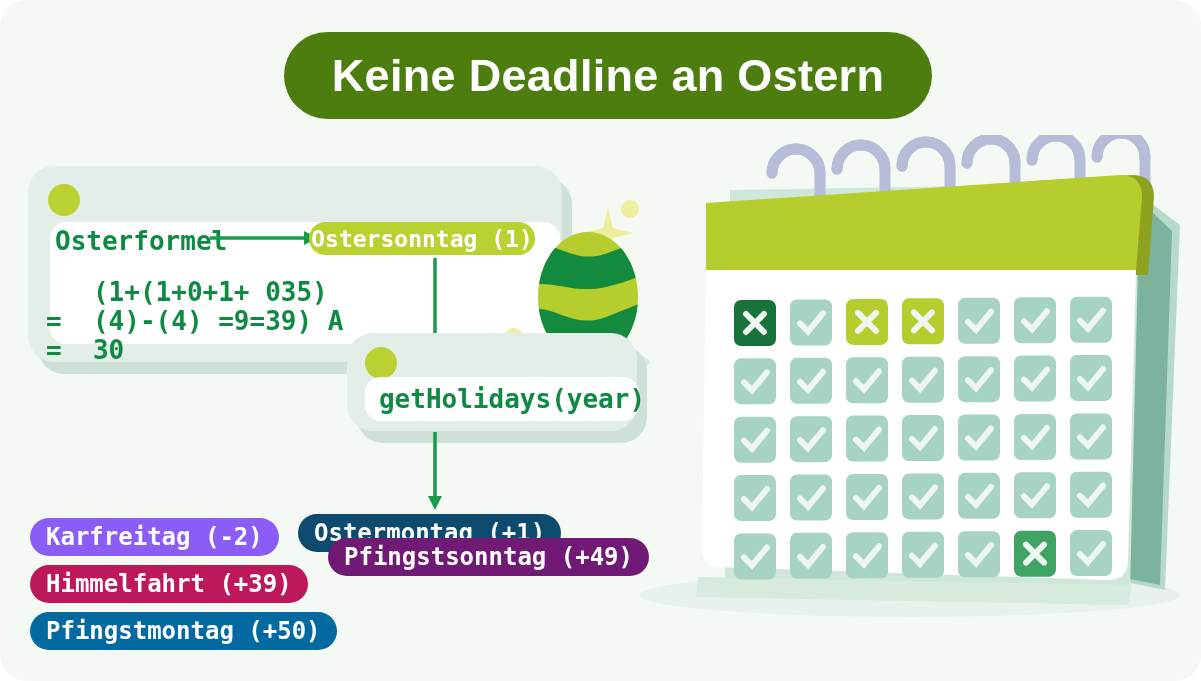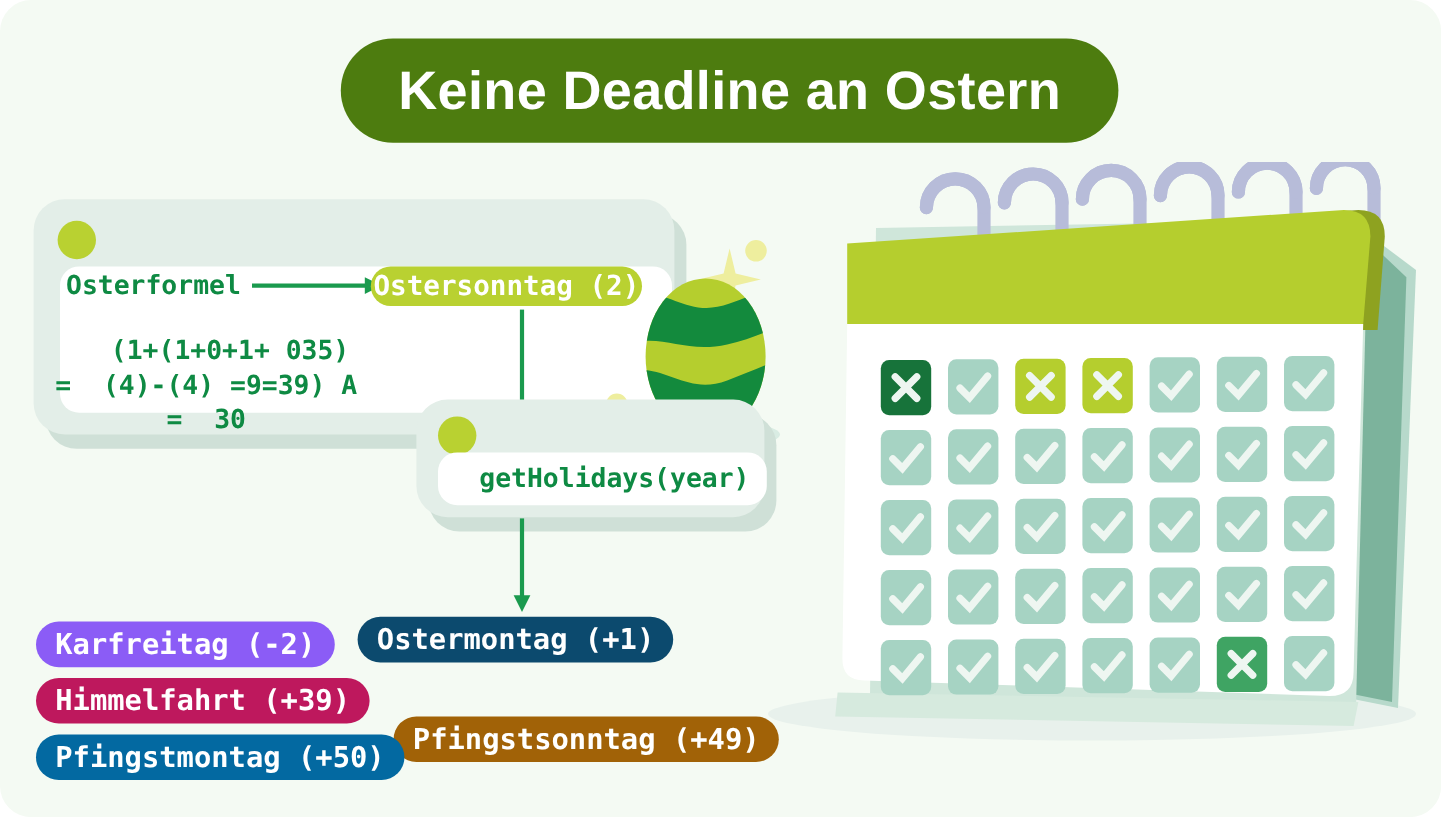--- a/index.html
+++ b/index.html
@@ -64,25 +64,24 @@
   .card .inner {
     position: absolute;
     background: #ffffff;
     border-radius: 16px;
     padding-left: 20px;
   }
 
   .code-line {
     font-family: "DejaVu Sans Mono", "Liberation Mono", monospace;
     color: #0e8a43;
-    font-size: 22px;
+    font-size: 26px;
     font-weight: bold;
     white-space: pre;
     letter-spacing: 0px;
-    text-align: center;
   }
 
   
   .inline-pill {
     position: absolute;
     display: flex;
     align-items: center;
     justify-content: center;
     border-radius: 999px;
     box-sizing: border-box;
@@ -136,21 +135,21 @@
   <div style="position:absolute; left:55px; top:226px;">
     <span class="code-line">Osterformel</span>
   </div>
 
   <svg class="arrow-svg" style="left:210px; top:228px;" width="110" height="20" viewBox="0 0 110 20">
     <line x1="0" y1="10" x2="96" y2="10" stroke="#1a9a4e" stroke-width="3.5"></line>
     <polygon points="108,10 94,3 94,17" fill="#1a9a4e"></polygon>
   </svg>
 
   <div class="inline-pill" style="left:309px; top:222px; width:226px; height:33px; background:#b9d131; font-size:23px;">
-    <span>Ostersonntag (2)</span>
+    <span>Ostersonntag (1)</span>
   </div>
 
   <div style="position:absolute; left:46px; top:278px; line-height:29px;">
     <div class="code-line">   (1+(1+0+1+ 035)</div>
     <div class="code-line">=  (4)-(4) =9=39) A</div>
     <div class="code-line">=  30</div>
   </div>
 
   <div class="egg-wrap" style="left:500px; top:195px; width:190px; height:195px;">
     <svg width="190" height="195" viewBox="0 0 190 195">
@@ -200,21 +199,21 @@
   </div>
 
   <div class="holiday-pill" style="left:298px; top:514px; background:#0c4a6e;">
     <span>Ostermontag (+1)</span>
   </div>
 
   <div class="holiday-pill" style="left:30px; top:565px; background:#be185d;">
     <span>Himmelfahrt (+39)</span>
   </div>
 
-  <div class="holiday-pill" style="left:328px; top:597px; background:#a16207;">
+  <div class="holiday-pill" style="left:328px; top:538px; background:#701a75;">
     <span>Pfingstsonntag (+49)</span>
   </div>
 
   <div class="holiday-pill" style="left:30px; top:612px; background:#0369a1;">
     <span>Pfingstmontag (+50)</span>
   </div>
 
   <div class="cal-wrap" style="left:620px; top:135px; width:580px; height:530px;">
     <svg width="580" height="530" viewBox="0 0 580 530">
 

